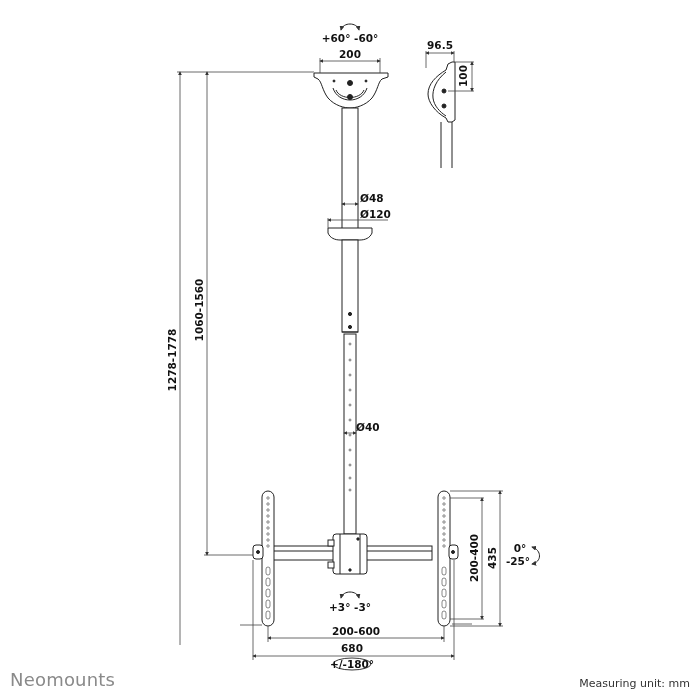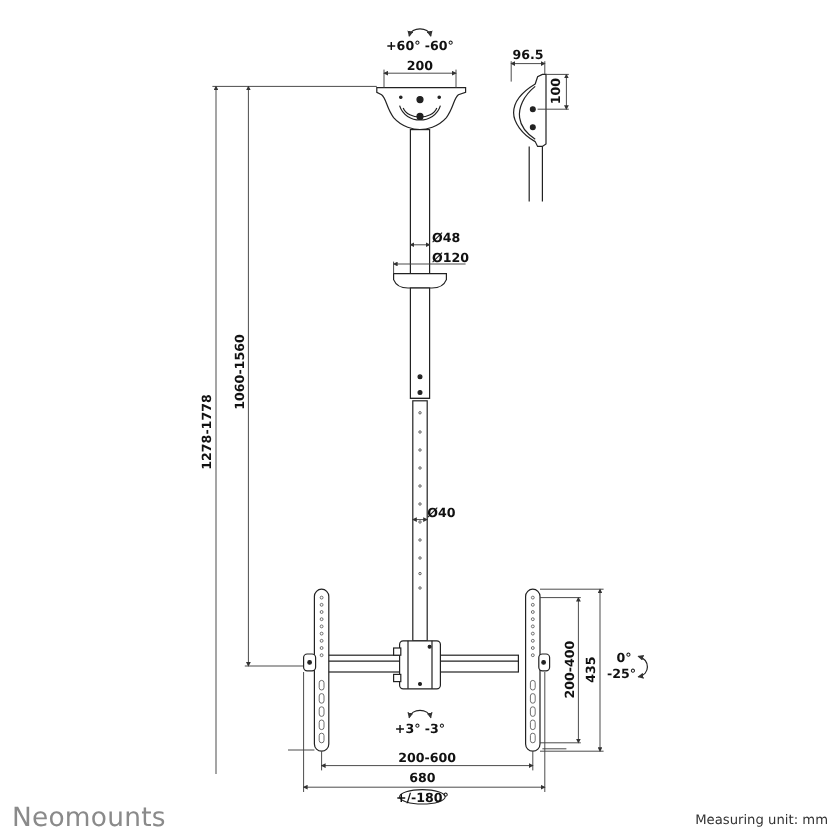--- a/index.html
+++ b/index.html
@@ -1,20 +1,20 @@
 <!DOCTYPE html>
 <html><head>
   <meta charset="utf-8">
   <style>
     html, body { margin: 0; padding: 0; background: #ffffff; }
     body { width: 700px; height: 700px; position: relative; overflow: hidden; font-family: "DejaVu Sans", sans-serif; }
     #stage { position: absolute; left: 0; top: 0; width: 700px; height: 624px; text-align: center; }
     svg text { font-family: "DejaVu Sans", sans-serif; fill: #111; }
     .dim { font-size: 10.5px; font-weight: bold; }
-    .brand { position: absolute; left: 10px; top: 669px; font-family: "DejaVu Sans", sans-serif; font-size: 22px; color: #8a8a8a; letter-spacing: 0.2px; }
+    .brand { position: absolute; left: 10px; top: 669px; font-family: "DejaVu Sans", sans-serif; font-size: 18px; color: #8a8a8a; letter-spacing: 0.2px; }
     .unit { position: absolute; right: 10px; top: 677px; font-family: "DejaVu Sans", sans-serif; font-size: 11px; color: #333; }
   </style>
 </head>
 <body>
 
 <div id="stage">
 <svg width="700" height="700" viewBox="0 0 700 700" xmlns="http://www.w3.org/2000/svg">
   <defs>
     <marker id="arr" viewBox="0 0 6 6" refX="5" refY="3" markerWidth="5" markerHeight="5" orient="auto-start-reverse">
       <path d="M0,0 L6,3 L0,6 z" fill="#333"></path>

